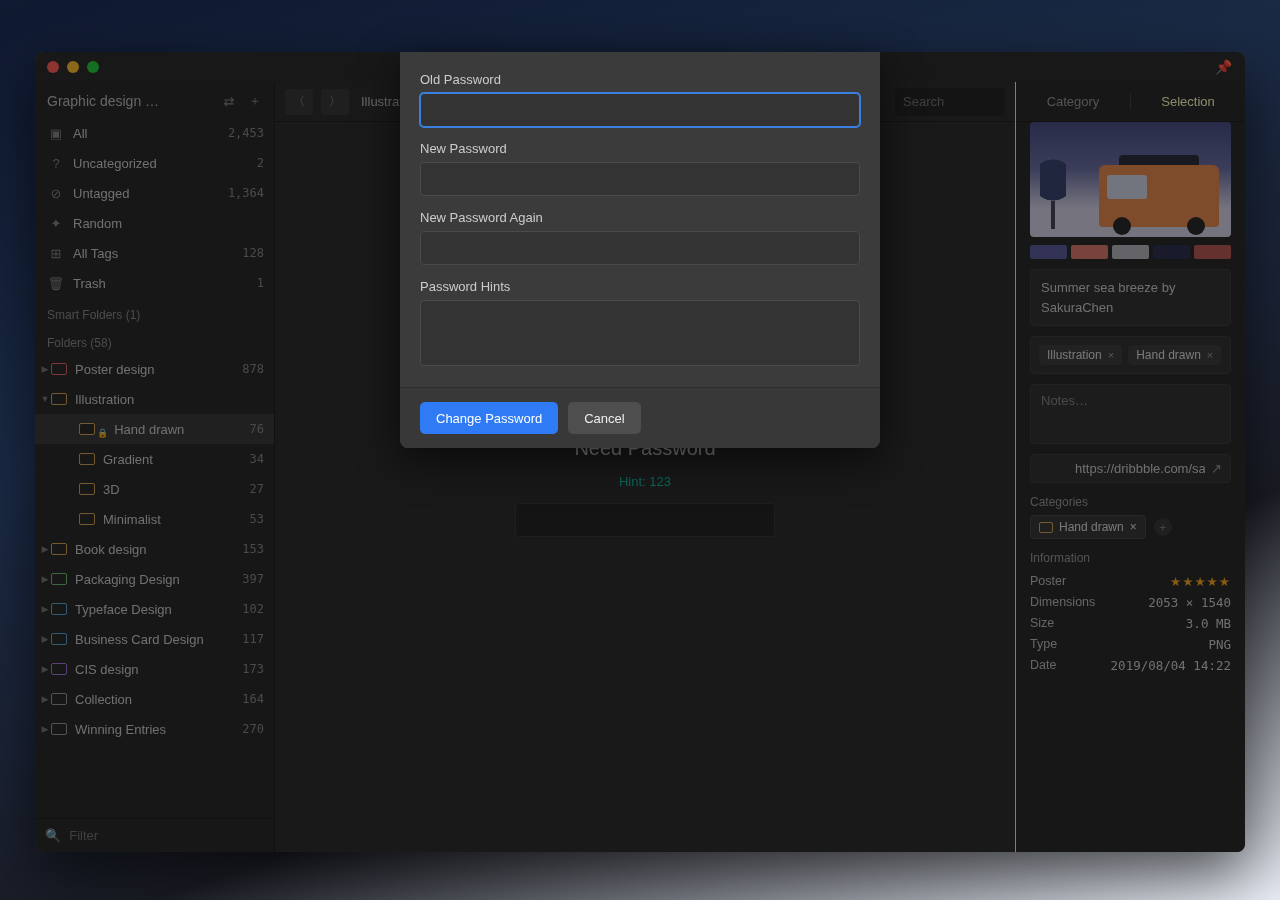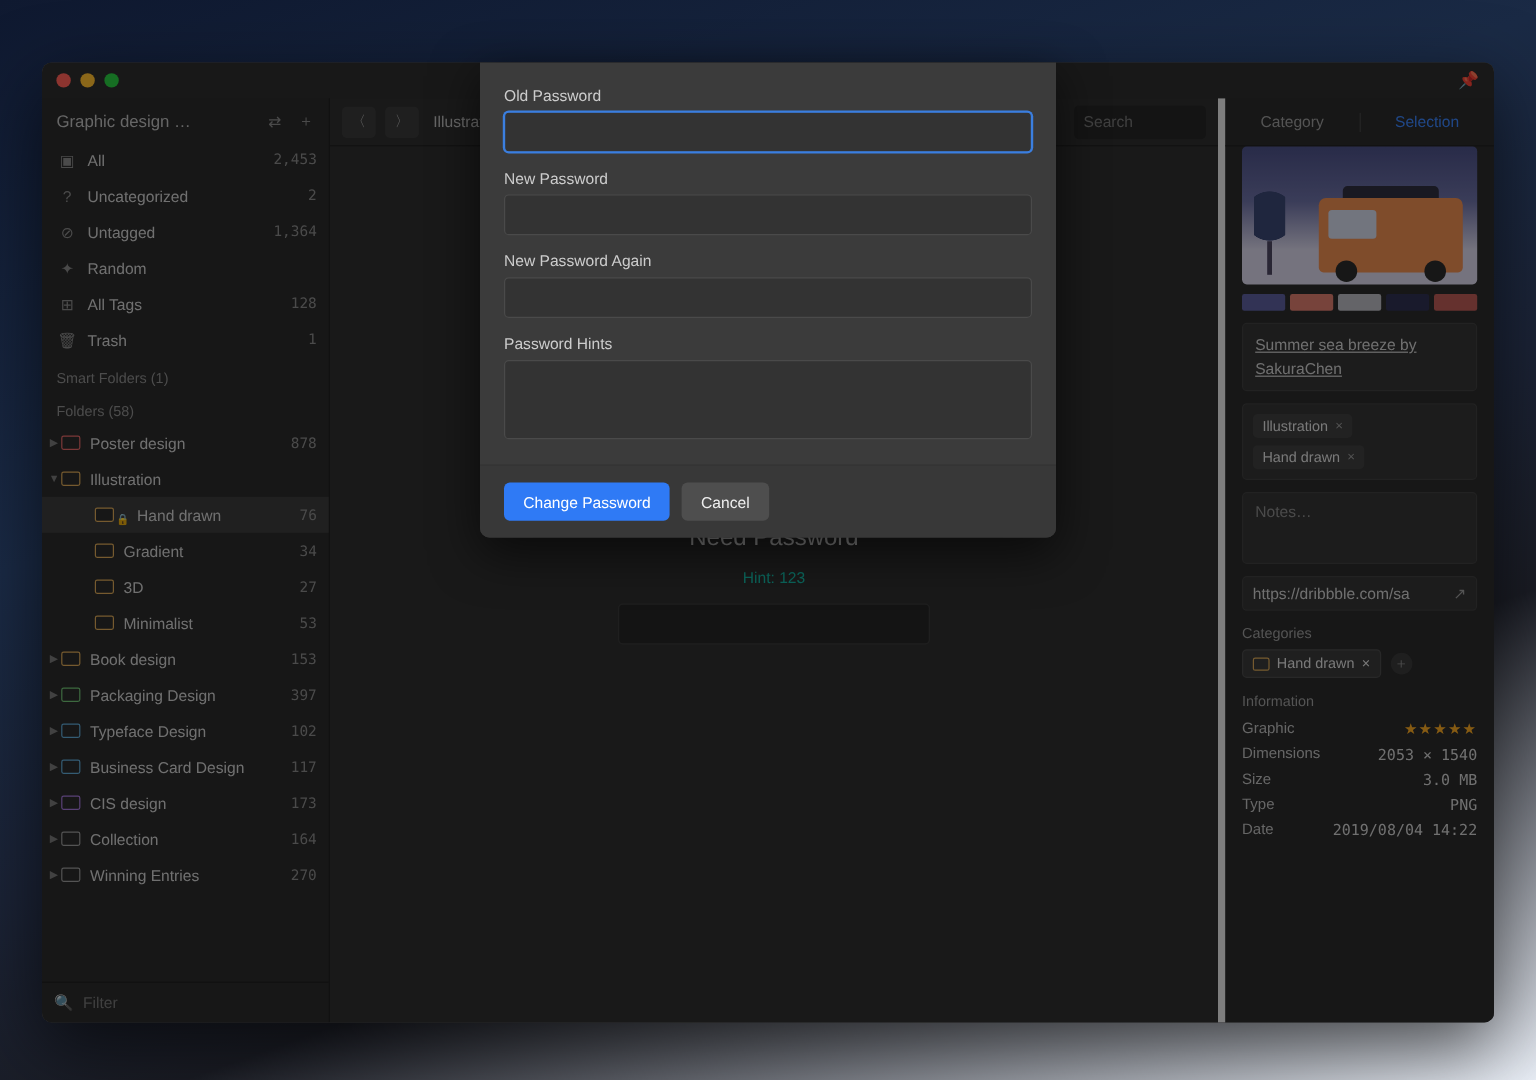--- a/index.html
+++ b/index.html
@@ -48,45 +48,45 @@
 .navbtn { width: 28px; height: 26px; background: #3a3a3a; border-radius: 4px; display: flex; align-items: center; justify-content: center; color: #aaa; cursor: pointer; font-size: 12px;}
 .crumb { color: #bbb; margin-left: 4px; flex: 1; white-space: nowrap; overflow: hidden; }
 .searchbox { width: 110px; height: 28px; background: #262626; border-radius: 4px; display: flex; align-items: center; padding: 0 8px; color: #888; }
 .searchbox input { background: transparent; border: none; outline: none; color: #ccc; width: 100%; font-size: 13px;}
 
 .locked-area { flex: 1; display: flex; flex-direction: column; align-items: center; justify-content: center; gap: 14px; }
 .need-pw { font-size: 20px; color: #ddd; }
 .hint { color: #14b8a6; font-size: 13px; }
 .pw-input { width: 260px; height: 34px; background: #262626; border: 1px solid #3a3a3a; border-radius: 4px; }
 
-.inspector { width: 230px; background: #2a2a2a; border-left: 6px solid #e5e5e5; padding: 0 0 12px 0; overflow: auto; }
+.inspector { width: 230px; background: #2a2a2a; border-left: 1px solid #e5e5e5; padding: 0 0 12px 0; overflow: auto; }
 .insp-tabs { display: flex; height: 40px; align-items: center; border-bottom: 1px solid #202020; }
 .insp-tab { flex:1; text-align: center; color: #999; cursor: pointer; font-size: 13px;}
-.insp-tab.active { color: #3b82f6; }
+.insp-tab.active { color: #fef9c3; }
 .insp-sep { width:1px; height:16px; background:#444; }
 
 .thumb { margin: 0 14px 8px; height: 115px; border-radius: 4px; overflow: hidden; background: linear-gradient(180deg, #4a4f84 0%, #6b6fa2 40%, #d5d2e5 75%); position: relative; }
 .bus { position:absolute; right:12px; bottom:10px; width:120px; height:62px; background:#e88a4f; border-radius:6px 6px 4px 4px; }
 .bus::before { content:""; position:absolute; top:-10px; left:20px; right:20px; height:10px; background:#2e2e3e; border-radius:4px 4px 0 0;}
 .bus-window { position:absolute; top:10px; left:8px; width:40px; height:24px; background:#cfd5e6; border-radius:3px; }
 .wheel { position:absolute; bottom:-8px; width:18px; height:18px; background:#2b2b2b; border-radius:50%; }
 .wheel.w1{ left:14px;} .wheel.w2{ right:14px;}
 .tree1 { position:absolute; left:10px; bottom:8px; width:26px; height:70px; background: radial-gradient(circle at 50% 30%, #3a4672 40%, transparent 41%); }
 .tree1::after{content:"";position:absolute;left:11px;bottom:0;width:4px;height:28px;background:#4b4560;}
 
 .swatches { display:flex; gap:4px; padding: 0 14px 10px; }
 .swatch { flex:1; height:14px; border-radius:2px; }
 
-.field-block { margin: 0 14px 10px; background:#333; border:1px solid #3e3e3e; border-radius:4px; padding:8px 10px; color:#ccc; font-size:13px; line-height:1.5;text-decoration:underline; }
+.field-block { margin: 0 14px 10px; background:#333; border:1px solid #3e3e3e; border-radius:4px; padding:8px 10px; color:#ccc; font-size:13px; line-height:1.5; }
 .tags-block { margin: 0 14px 10px; background:#333; border:1px solid #3e3e3e; border-radius:4px; padding:8px; display:flex; flex-wrap:wrap; gap:6px; }
 .tag { background:#3e3e3e; border-radius:4px; padding:3px 8px; color:#ddd; font-size:12px; display:flex; align-items:center; gap:6px;}
 .tag .x { color:#999; cursor:pointer; font-size:11px;}
 .notes-block { margin:0 14px 10px; background:#333; border:1px solid #3e3e3e; border-radius:4px; padding:8px 10px; color:#888; height:60px; font-size:13px;}
 .url-block { margin:0 14px 12px; background:#333; border:1px solid #3e3e3e; border-radius:4px; padding:6px 8px; color:#ccc; display:flex; align-items:center; gap:6px; font-size:13px;}
-.url-block span.url { flex:1; white-space:nowrap; overflow:hidden; }
+.url-block span.url { flex:1; white-space:nowrap; overflow:hidden;margin-left:36px; }
 .ext-icon { color:#999; cursor:pointer; }
 
 .insp-label { margin: 4px 14px 6px; color:#999; font-size:12px; }
 .cat-row { margin:0 14px 12px; display:flex; align-items:center; gap:8px; }
 .cat-chip { background:#3a3a3a; border:1px solid #4a4a4a; border-radius:4px; padding:4px 8px; display:flex; align-items:center; gap:6px; font-size:12px; color:#ddd;}
 .cat-chip .foldicn { width:14px; height:11px; border-radius:2px; border:1px solid #d7a556; }
 .add-circle { width:18px;height:18px;border-radius:50%;background:#3a3a3a;color:#888;display:flex;align-items:center;justify-content:center;font-size:12px;cursor:pointer;}
 
 .info-row { display:flex; justify-content:space-between; padding:3px 14px; font-size:12.5px; color:#bbb; }
 .info-row .val { color:#ccc; font-family: ui-monospace, Menlo, monospace; }
@@ -306,21 +306,21 @@
         <div class="cat-chip">
           <span class="foldicn"></span>
           <span>Hand drawn</span>
           <span class="x">×</span>
         </div>
         <div class="add-circle">＋</div>
       </div>
       <div class="insp-label">Information</div>
       <div id="info-rows">
           <div class="info-row">
-            <span>Graphic</span>
+            <span>Poster</span>
             <span class="stars">★★★★★</span>
           </div>
           <div class="info-row">
             <span>Dimensions</span>
             <span class="val">2053 × 1540</span>
           </div>
           <div class="info-row">
             <span>Size</span>
             <span class="val">3.0 MB</span>
           </div>

